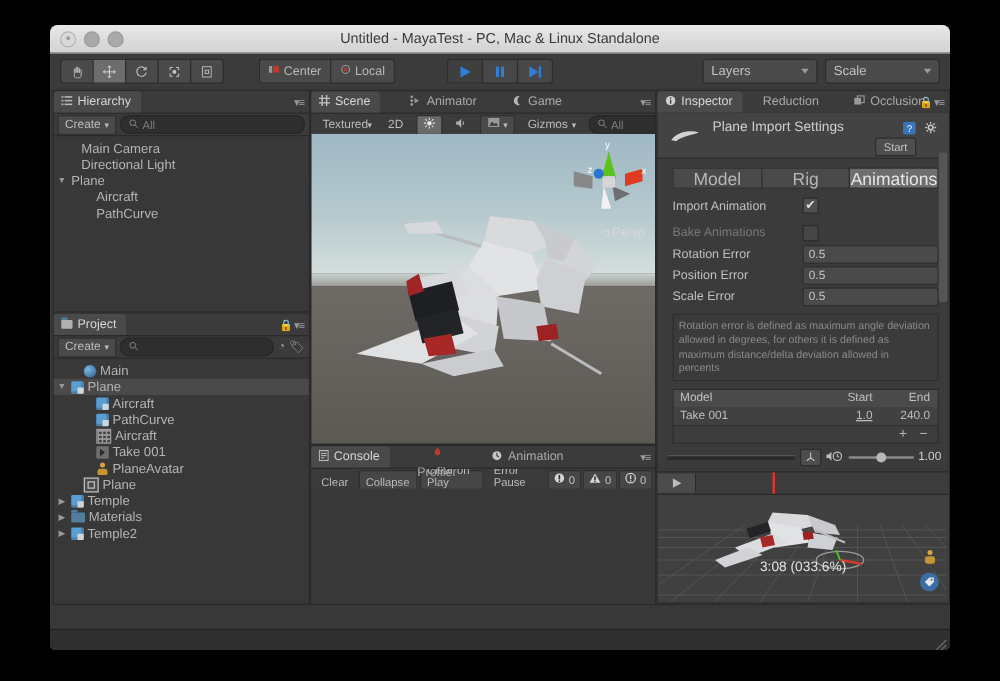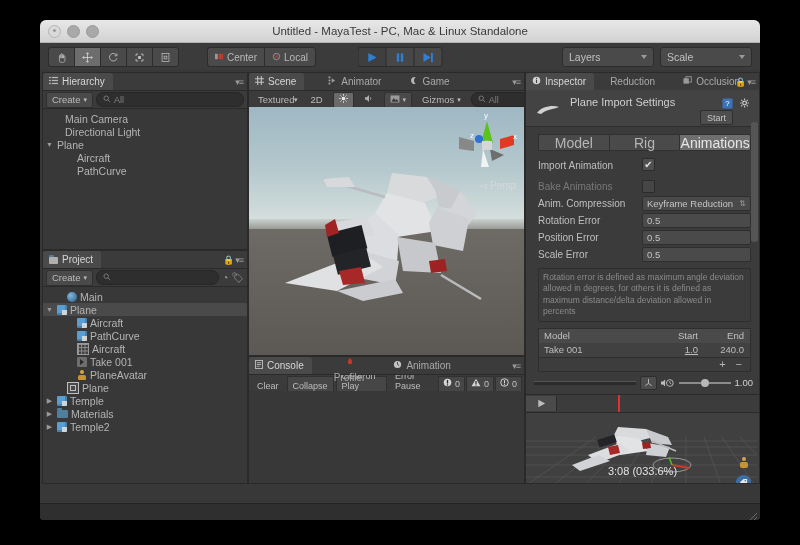--- a/index.html
+++ b/index.html
@@ -864,27 +864,20 @@
         <div class="frow" style="margin-top:5px;align-items:flex-end;">
           <span class="flabel">Import Animation</span>
           <span class="chk">✔</span>
         </div>
 
         <div class="frow dim" style="margin-top:8px;">
           <span class="flabel">Bake Animations</span>
           <span class="chk off"></span>
         </div>
 
-        <div class="frow">
-          <span class="flabel">Anim. Compression</span>
-          <span class="fval">
-            <span>Keyframe Reduction</span>
-            <span class="sarr">⇅</span>
-          </span>
-        </div>
 
         <div class="frow">
           <span class="flabel">Rotation Error</span>
           <span class="fval">0.5</span>
         </div>
         <div class="frow">
           <span class="flabel">Position Error</span>
           <span class="fval">0.5</span>
         </div>
         <div class="frow">

